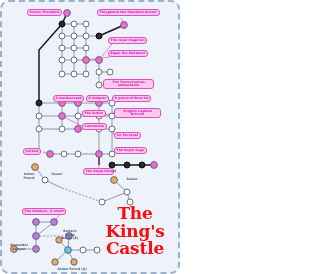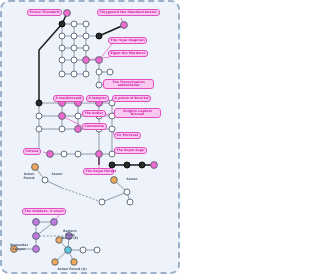--- a/index.html
+++ b/index.html
@@ -218,13 +218,14 @@
       <div class="plain" style="left: 47px; top: 171px; width: 16px;">Sewer</div>
       <div class="plain" style="left: 122px; top: 176px; width: 16px;">Sewer</div>
       <div class="plain" style="left: 4px; top: 242px; width: 26px;">Elemental
 Canyon</div>
       <div class="plain" style="left: 56px; top: 228px; width: 24px;">Eastern
 Trade
 Route (E)</div>
       <div class="plain" style="left: 53px; top: 266px; width: 34px;">Ashen Forest (A)</div>
     </div>
 
+  <div id="title">The King's Castle</div>
 </div>
 
 </body></html>

